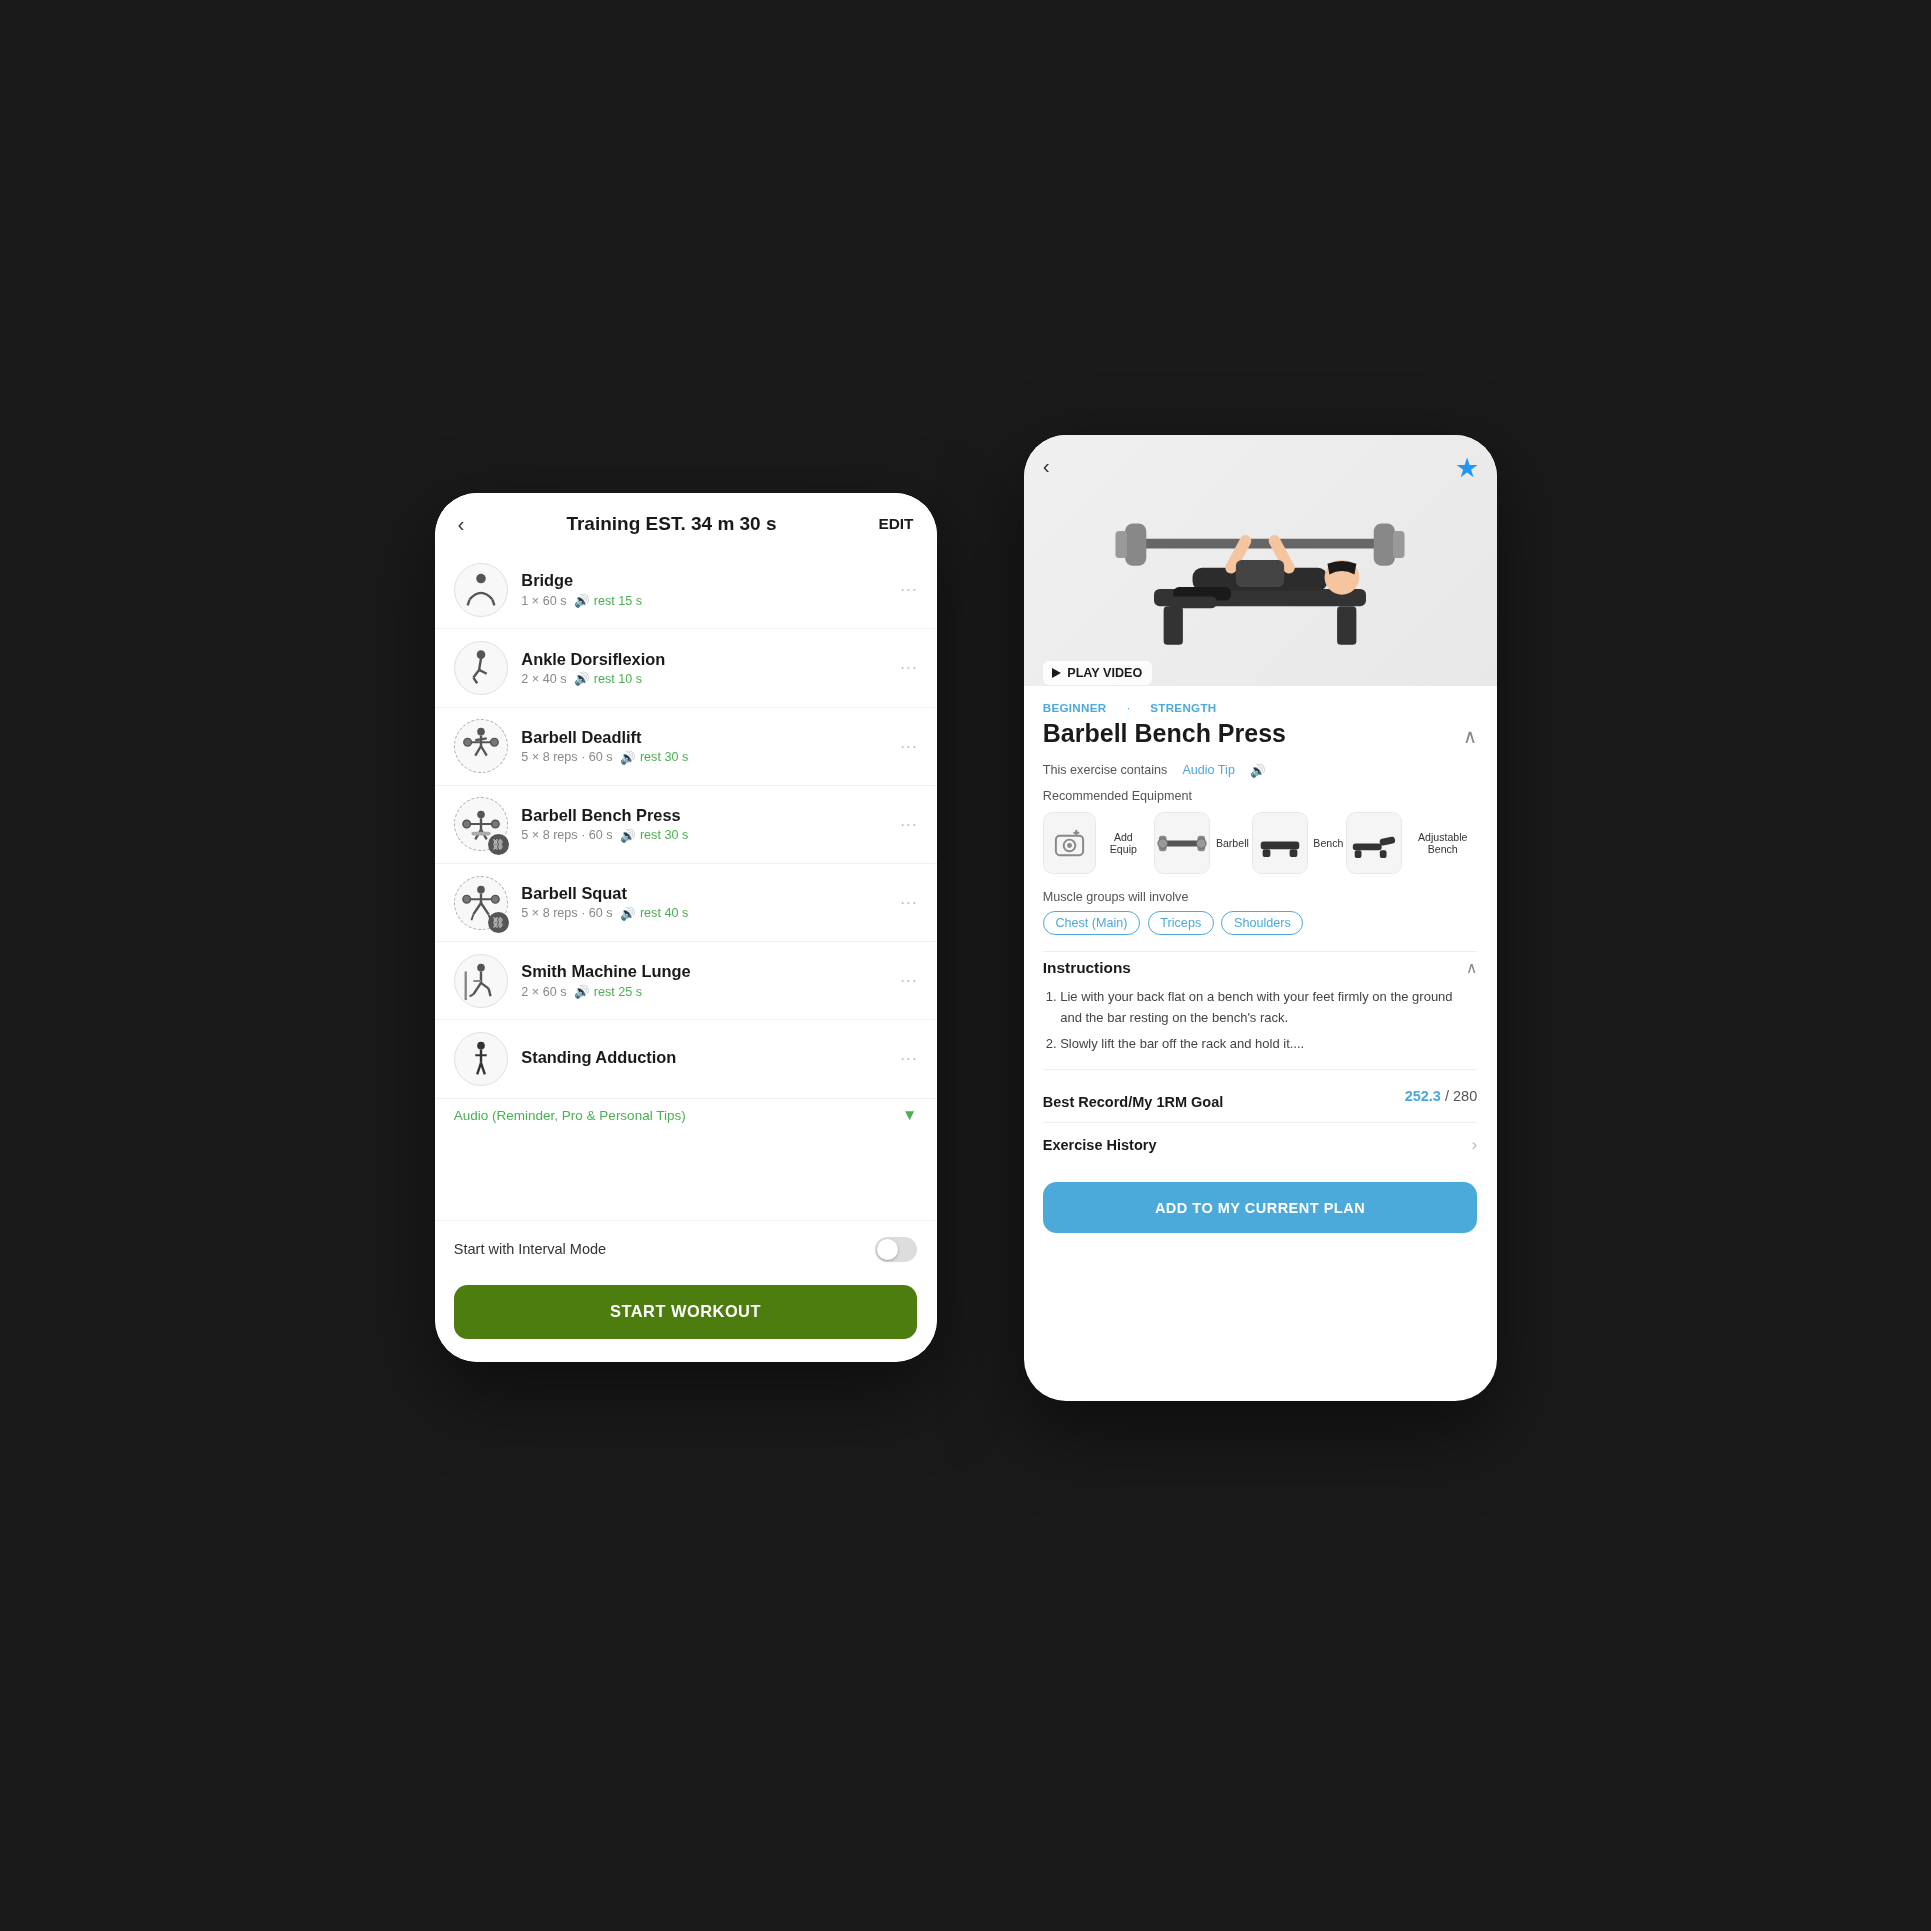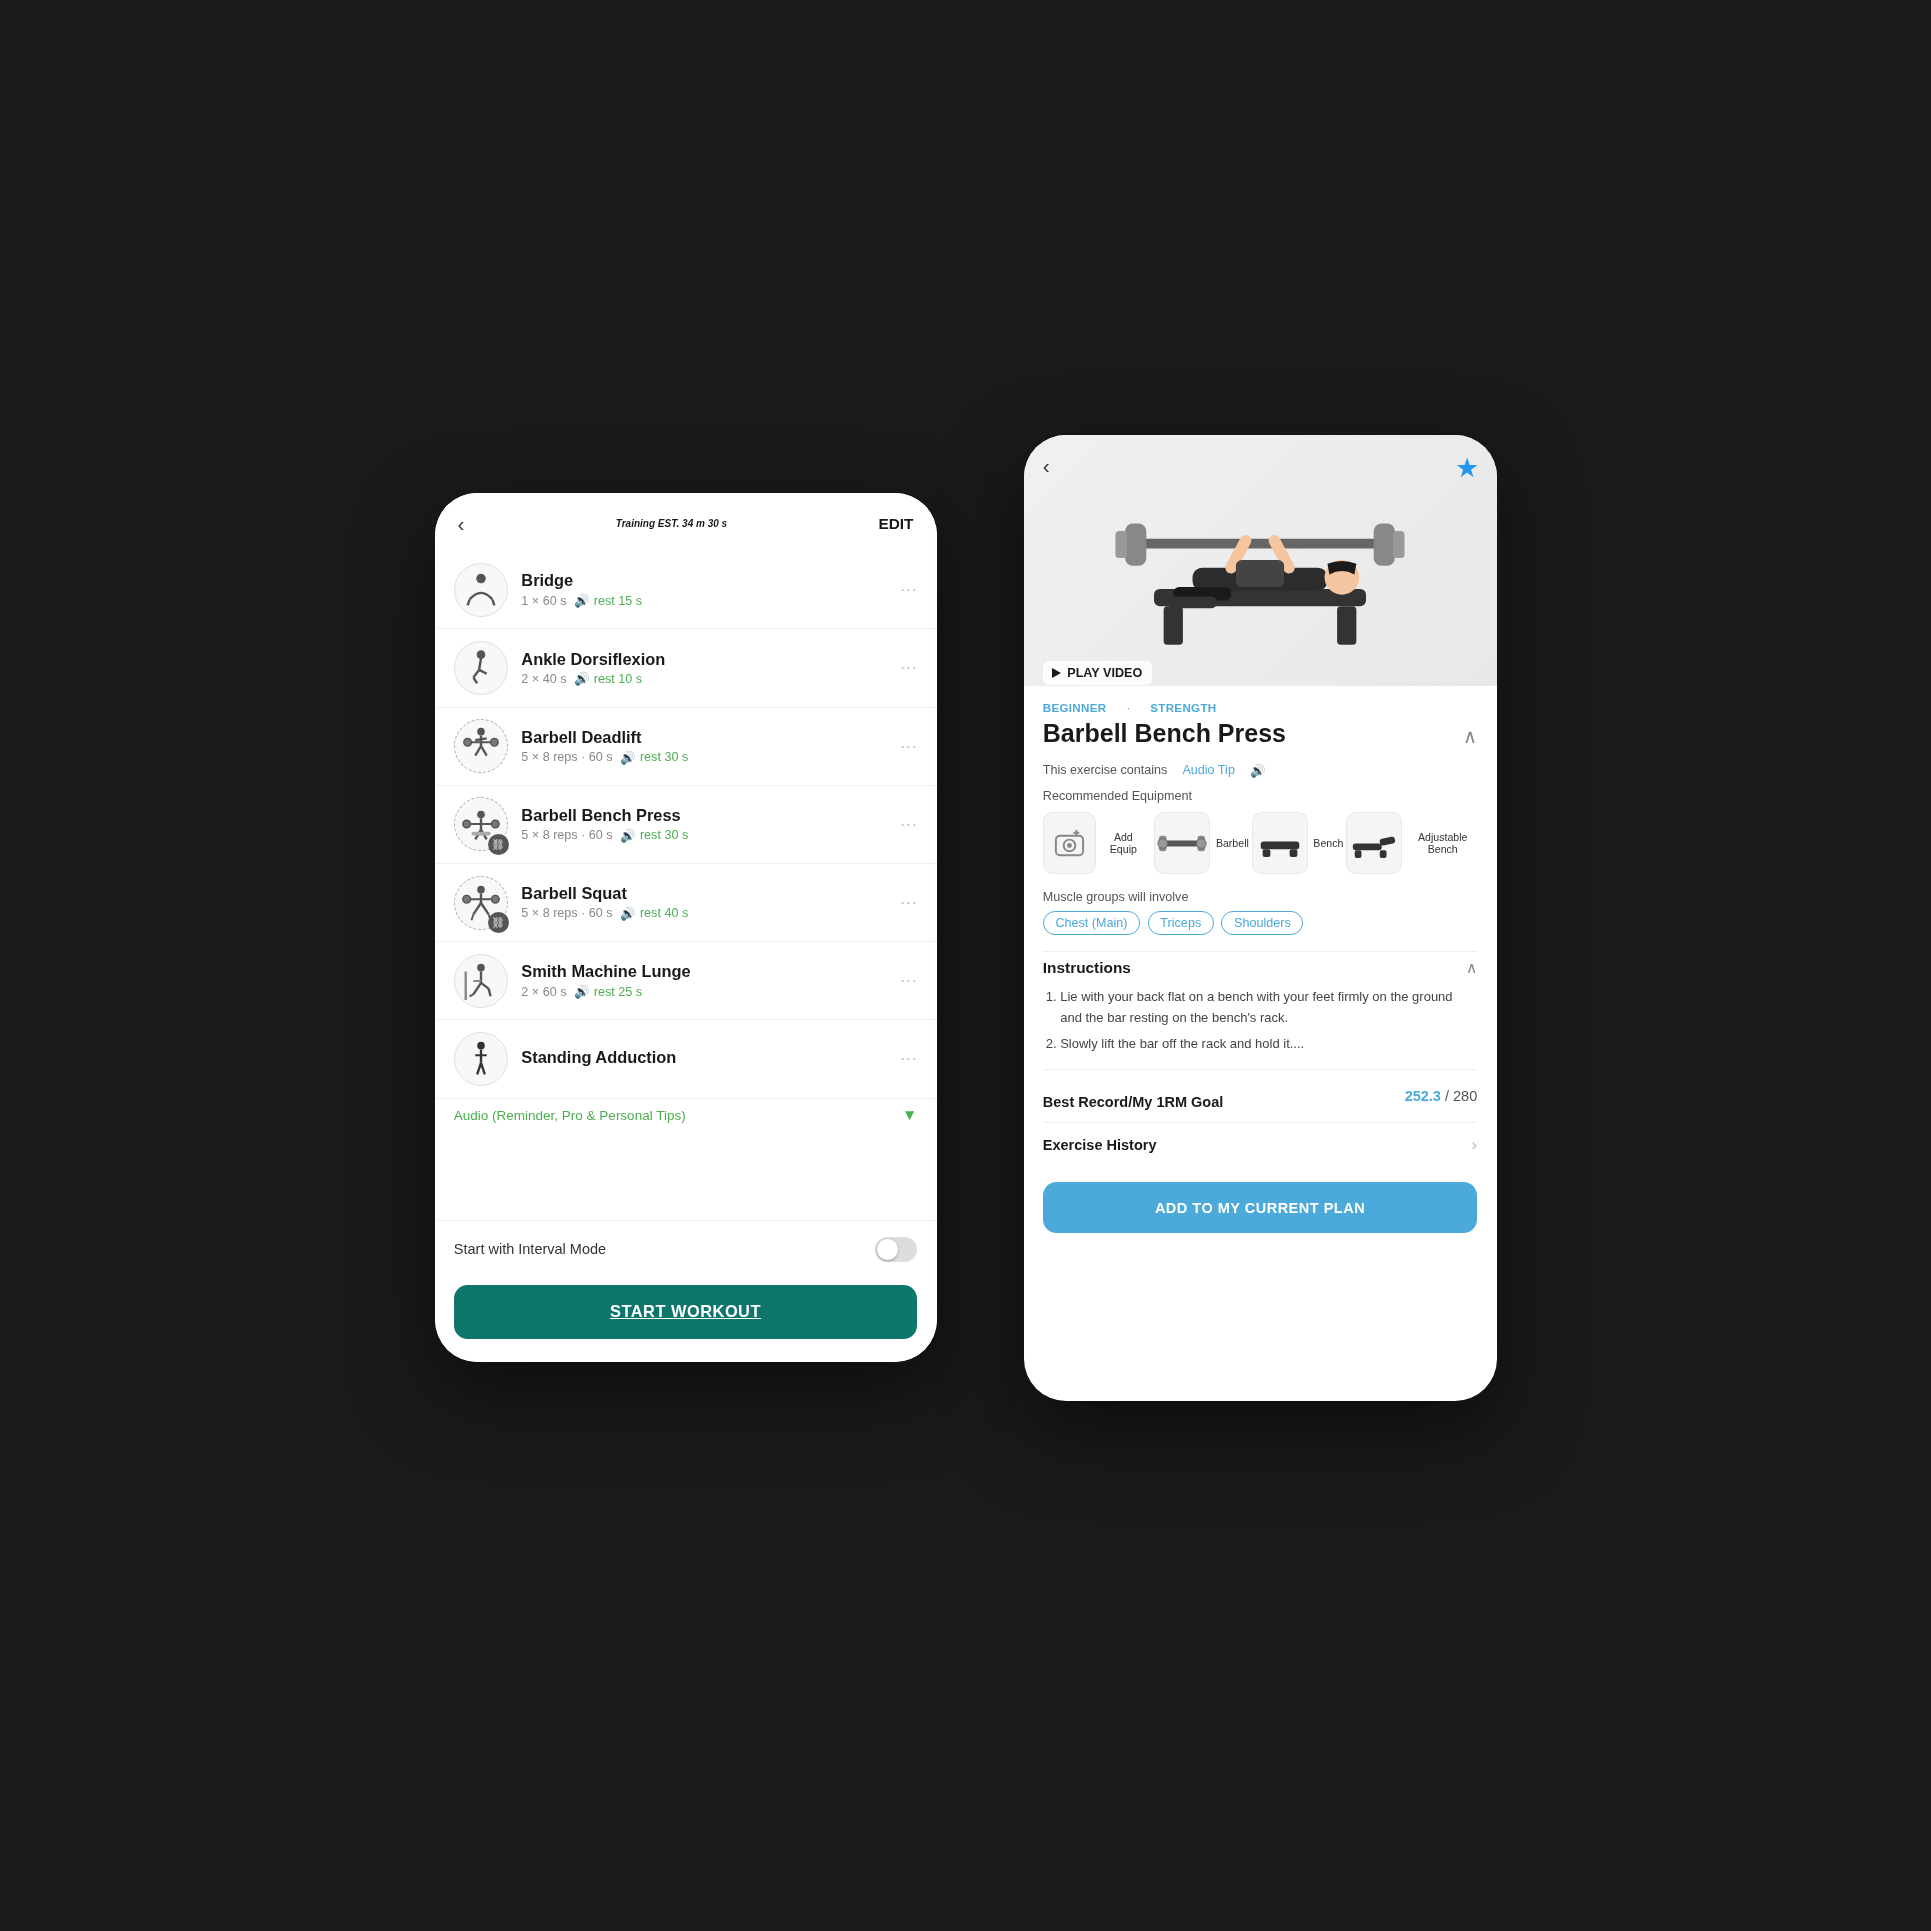--- a/index.html
+++ b/index.html
@@ -66,24 +66,23 @@
       background: #fff;
     }
 
     .back-arrow {
       font-size: 21px;
       color: #333;
       font-weight: 300;
     }
 
     .header-title {
-      font-size: 10px;
+      font-size: 19px;
       font-weight: 600;
       color: #1a1a1a;
-      font-style: italic;
     }
 
     .edit-btn {
       font-size: 15.4px;
       font-weight: 600;
       color: #1a1a1a;
     }
 
     .exercise-list {
       flex: 1;
@@ -211,30 +210,29 @@
       background: white;
       border-radius: 50%;
       position: absolute;
       top: 1.9px;
       left: 1.9px;
       box-shadow: 0 1px 2.9px rgba(0,0,0,0.3);
     }
 
     .start-btn {
       margin: 7.7px 19.3px 23px;
-      background: #0f766e;
+      background: #4d7c0f;
       color: white;
       text-align: center;
       padding: 17.4px;
       border-radius: 13.5px;
       font-size: 16.4px;
       font-weight: 700;
       letter-spacing: 0.5px;
       cursor: pointer;
-      text-decoration: underline;
     }
 
     
     .phone2-inner {
       height: 100%;
       display: flex;
       flex-direction: column;
     }
 
     .exercise-hero {

